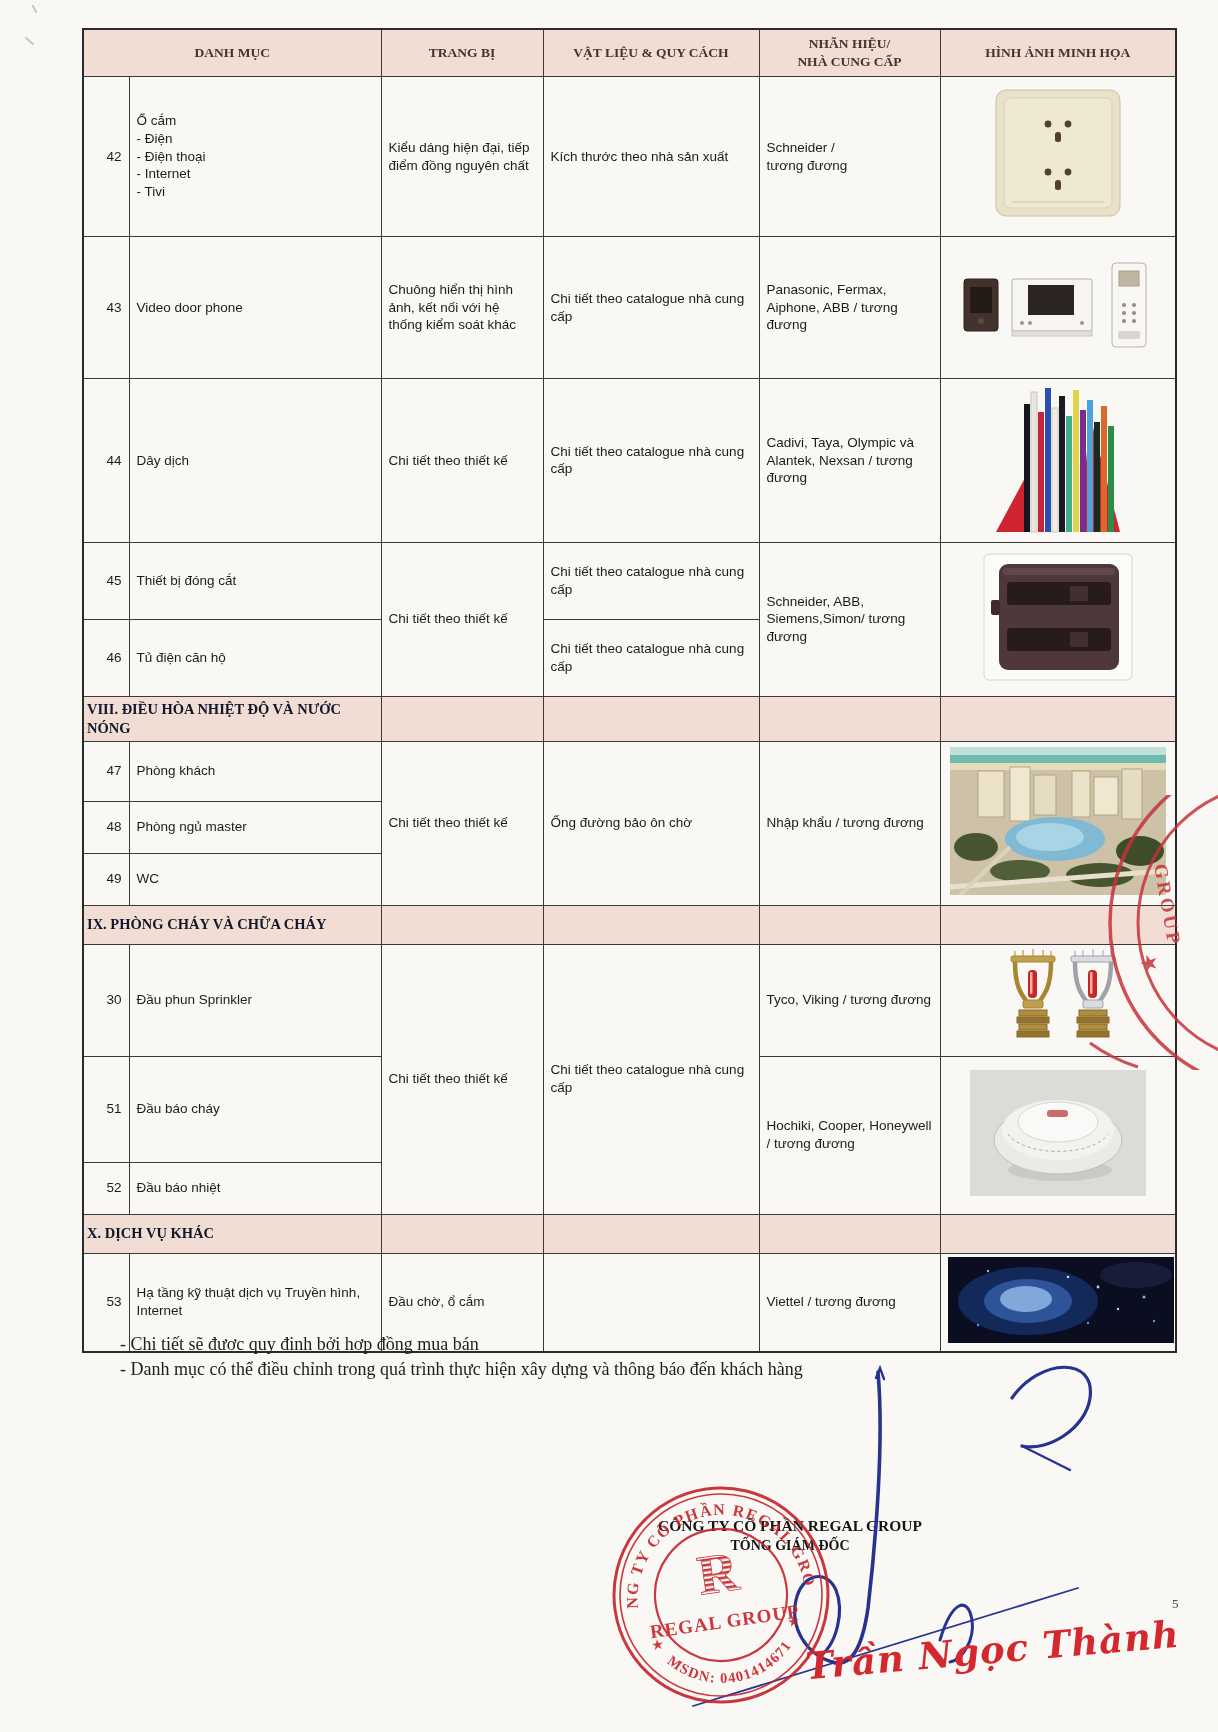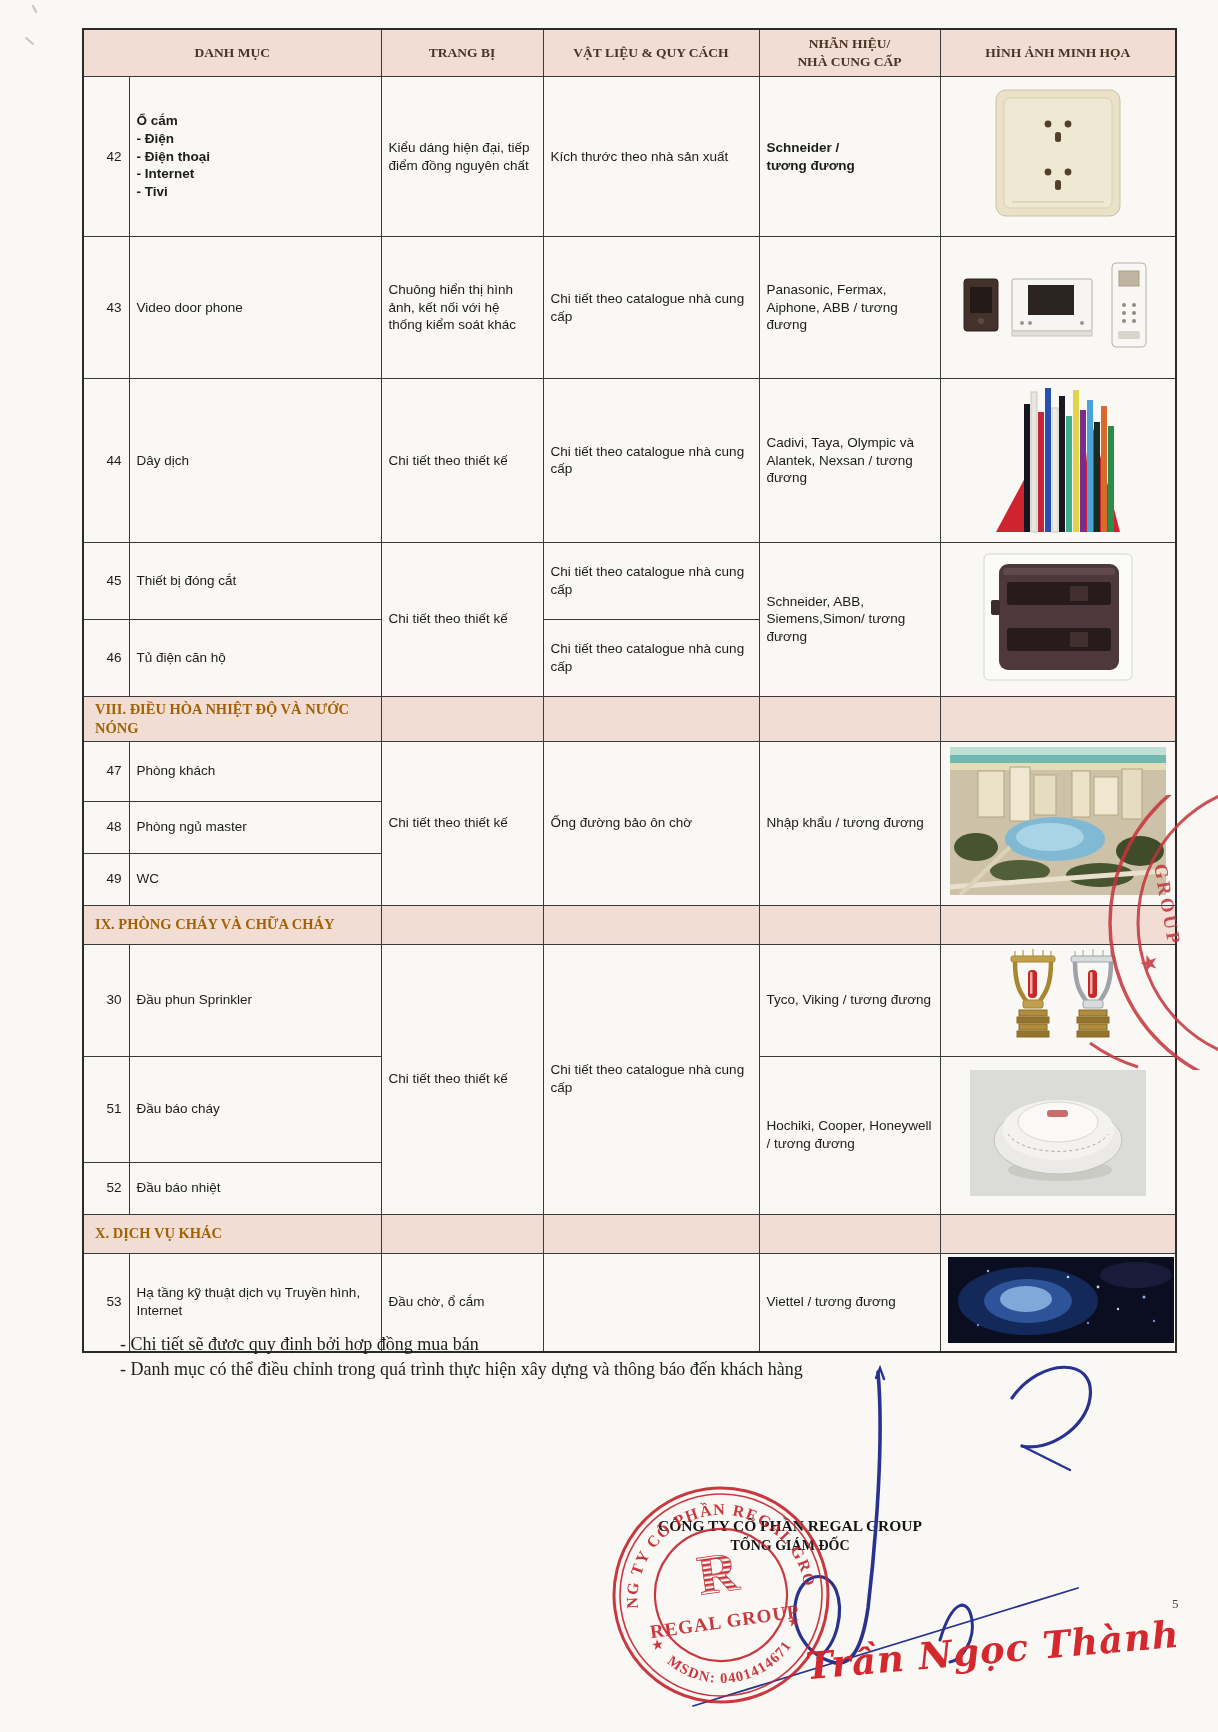--- a/index.html
+++ b/index.html
@@ -7,24 +7,24 @@
        font-family:"Liberation Sans",sans-serif;color:#1c1c1c;overflow:hidden;}
   .page{position:absolute;inset:0;}
   
   table.spec{position:absolute;left:82px;top:28px;width:1093px;border-collapse:collapse;
              table-layout:fixed;border:2px solid #2b2b2b;}
   .spec th,.spec td{border:1px solid #3a3a3a;padding:3px 7px;font-size:13.5px;
              vertical-align:middle;overflow:hidden;line-height:1.32;}
   .spec th{background:#f2ddd4;font-family:"Liberation Serif",serif;color:#4b3226;
              font-size:13.5px;font-weight:bold;height:40px;text-align:center;white-space:pre-line;}
   .num{text-align:right;}
-  .pre{white-space:pre-line;font-weight:bold;}
+  .pre{white-space:pre-line;}
   .imgcell{text-align:center;vertical-align:middle;padding:2px;}
   tr.sec td{background:#f2ddd4;font-family:"Liberation Serif",serif;font-weight:bold;
-            color:#a16207;font-size:14.5px;height:32px;padding-left:11px;}
+            color:#0f172a;font-size:14.5px;height:32px;padding-left:3px;}
   .rh42{height:160px}.rh43{height:142px}.rh44{height:150px}.rh45{height:76px}.rh46{height:75px}
   .rh47{height:60px}.rh48{height:52px}.rh49{height:52px}.rh50{height:102px}.rh51{height:106px}
   .rh52{height:52px}.rh53{height:93px}
   
   .notes{position:absolute;left:120px;top:1332px;font-family:"Liberation Serif",serif;
          font-size:18px;color:#1d1d1d;line-height:25px;}
   .company{position:absolute;left:640px;top:1517px;width:300px;text-align:center;
          font-family:"Liberation Serif",serif;font-weight:bold;color:#141414;}
   .company .l1{font-size:15.5px;}
   .company .l2{font-size:14px;margin-top:3px;}

